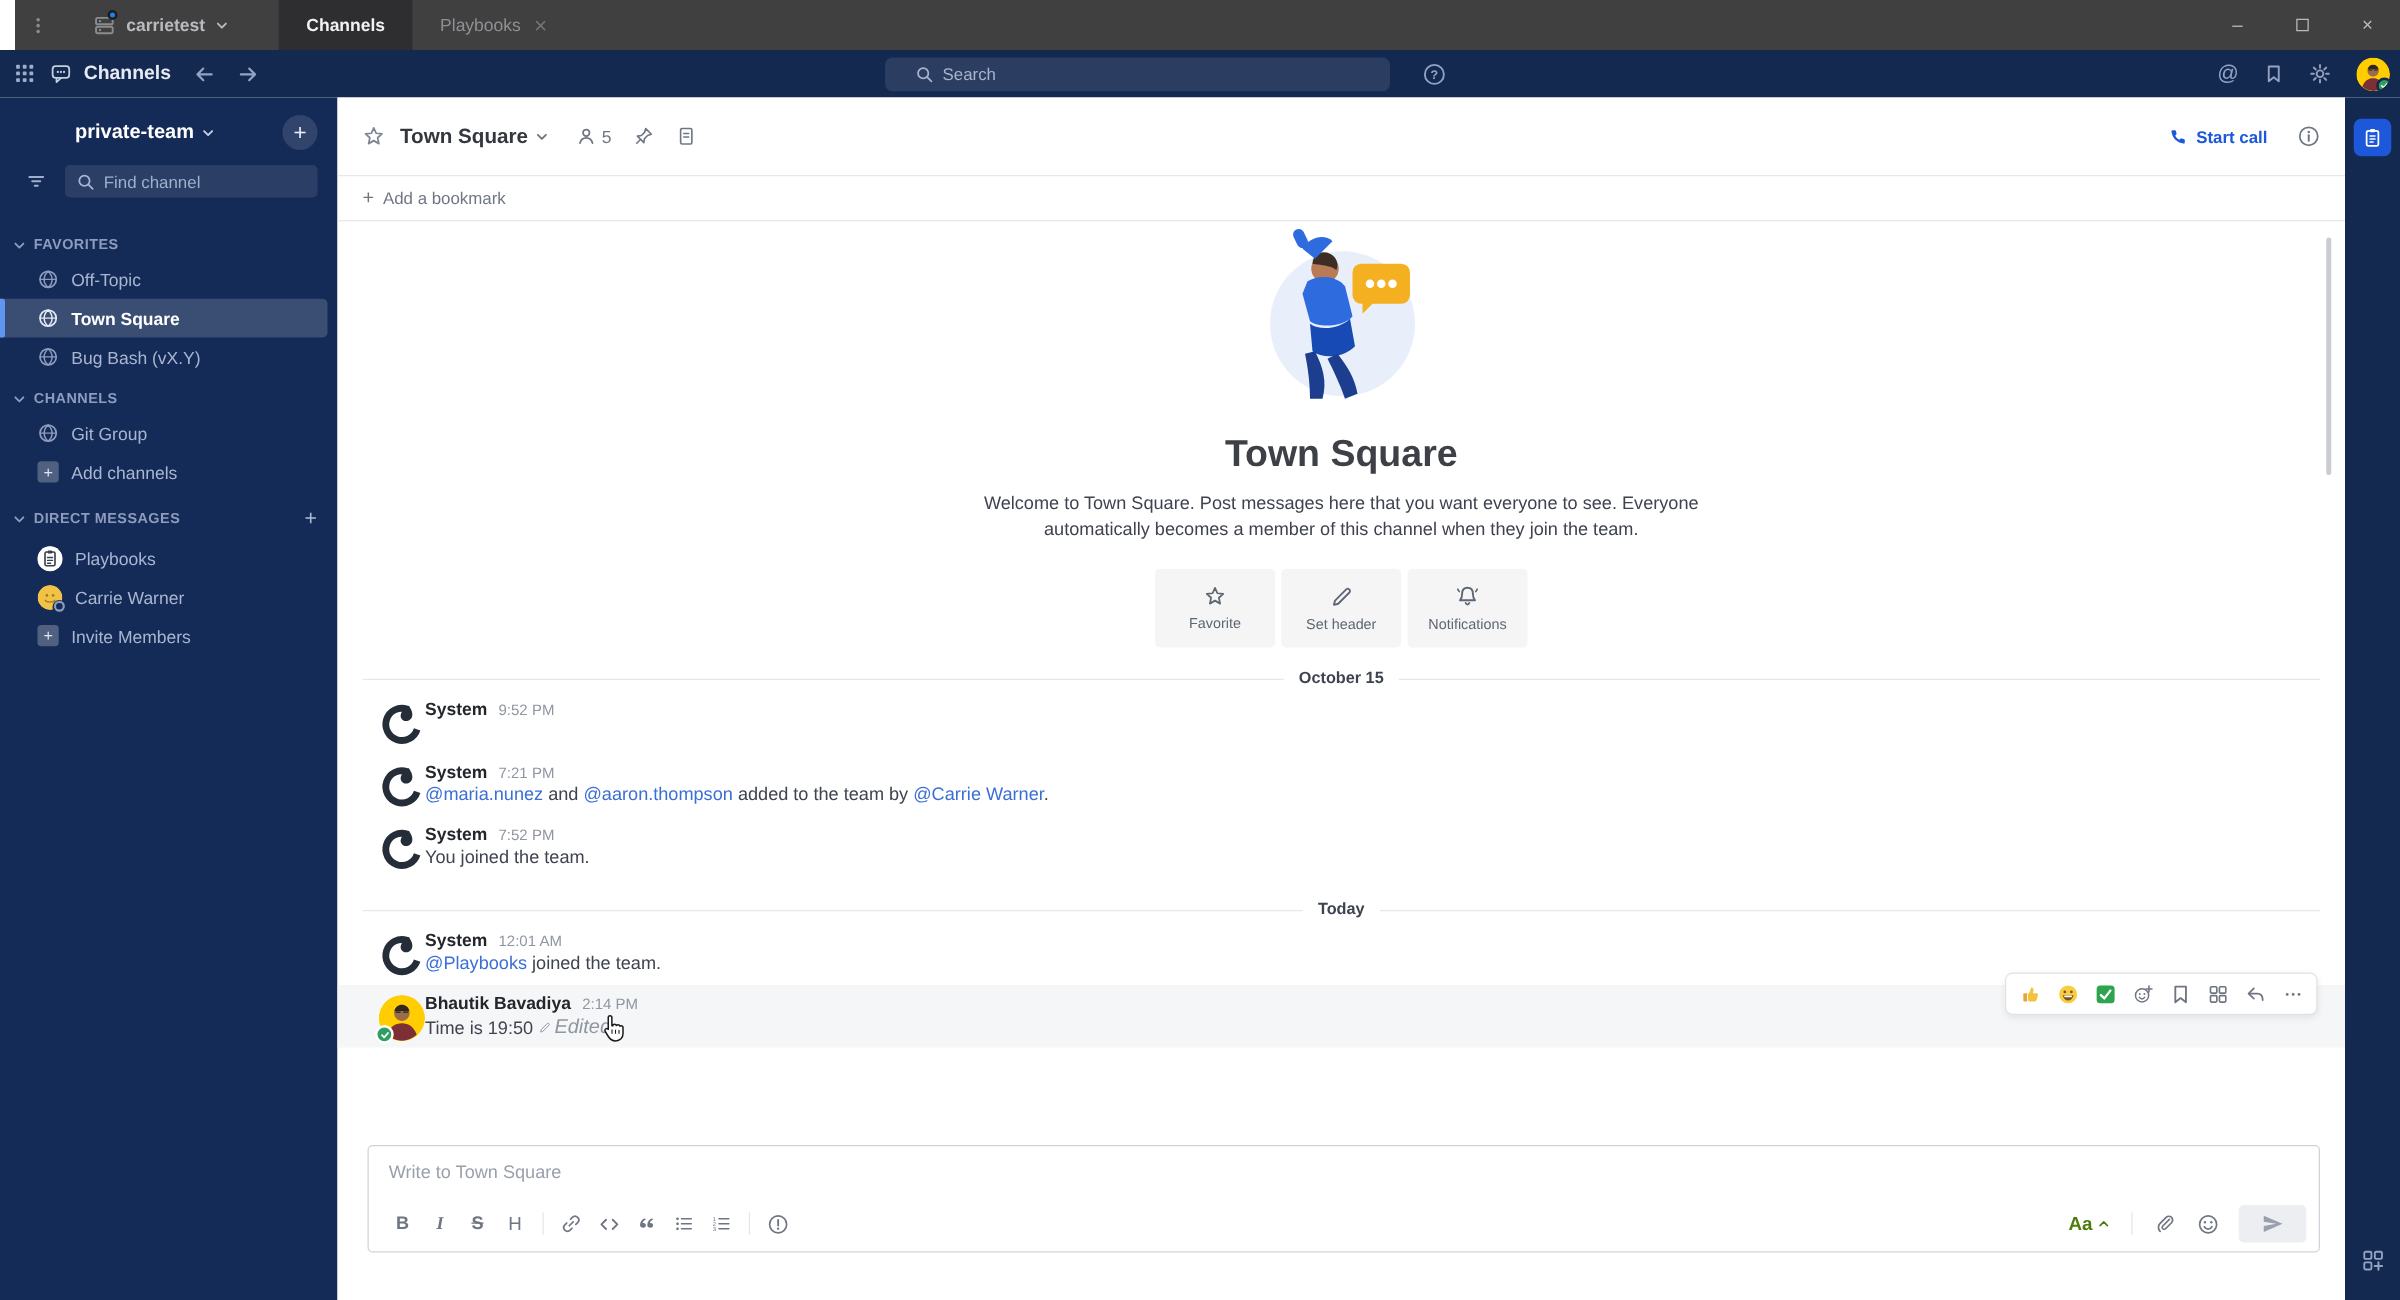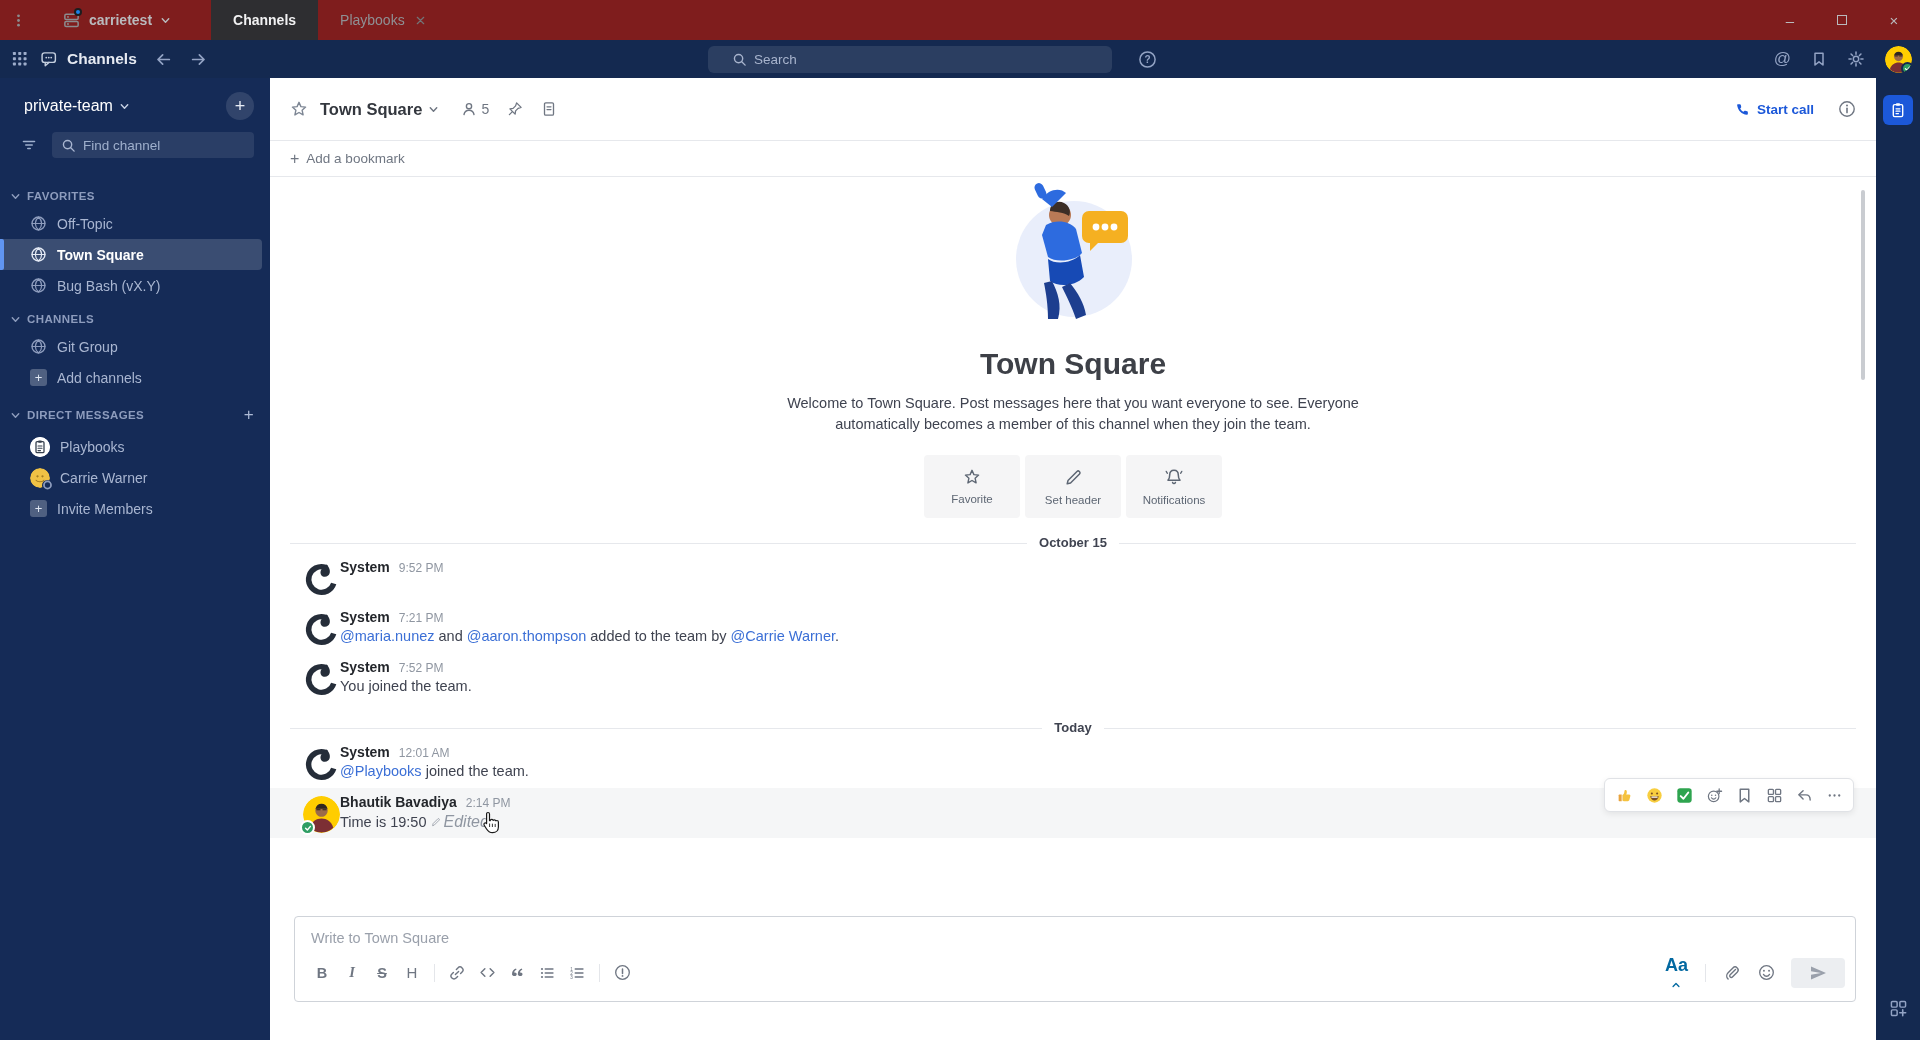--- a/index.html
+++ b/index.html
@@ -2,21 +2,21 @@
 <html><head>
 <meta charset="utf-8">
 <style>
   * { margin:0; padding:0; box-sizing:border-box; }
   html,body { width:1920px; height:1040px; overflow:hidden; }
   body { font-family:"Liberation Sans","DejaVu Sans",sans-serif; background:#fff; position:relative; }
   .ic { display:inline-flex; align-items:center; justify-content:center; }
   .ic svg { display:block; }
 
   
-  .titlebar { position:absolute; top:0; left:0; right:0; height:40px; background:#7f1d1d; display:flex; align-items:center; color:#9fa0a3; }
+  .titlebar { position:absolute; top:0; left:12px; right:0; height:40px; background:#404040; display:flex; align-items:center; color:#9fa0a3; }
   .kebab { width:36px; display:flex; justify-content:center; color:#8b8c8f; cursor:pointer; }
   .server-chip { display:flex; align-items:center; gap:8px; margin-left:26px; color:#b9babd; font-size:14px; font-weight:700; position:relative; }
   .server-chip .dot { position:absolute; left:12px; top:-3px; width:8px; height:8px; border-radius:50%; background:#1c82ea; border:2px solid #1d1d1f; }
   .tabstrip { display:flex; align-items:stretch; height:100%; margin-left:40px; }
   .tab { display:flex; align-items:center; gap:10px; padding:0 22px; font-size:14px; color:#8f9094; cursor:pointer; }
   .tab.active { background:#2e2e31; color:#f2f2f3; font-weight:700; }
   .tab .ic { color:#737477; }
   .win-controls { margin-left:auto; display:flex; height:100%; }
   .win-btn { width:52px; display:flex; align-items:center; justify-content:center; color:#b9babd; font-size:15px; cursor:pointer; }
   .win-btn .box { width:10px; height:10px; border:1px solid #b9babd; }
@@ -38,21 +38,21 @@
   .avatar-sm svg { width:27px; height:27px; }
   .badge-online { position:absolute; right:-2px; bottom:-2px; width:13px; height:13px; border-radius:50%; background:#2f9e64; border:2px solid #142950; display:flex; align-items:center; justify-content:center; }
   .badge-online svg { width:7px; height:7px; }
 
   
   .shell { position:absolute; top:78px; left:0; right:0; bottom:0; display:flex; }
 
   
   .sidebar { width:270px; background:#152b57; color:#a9b6d1; flex:none; display:flex; flex-direction:column; }
   .team-row { display:flex; align-items:center; padding:14px 16px 10px 24px; }
-  .team-name { color:#fff; font-size:16px; font-weight:400; display:flex; align-items:center; gap:6px; cursor:pointer; }
+  .team-name { color:#fff; font-size:16px; font-weight:700; display:flex; align-items:center; gap:6px; cursor:pointer;margin-left:36px; }
   .team-name .ic { color:#c7d1e4; }
   .add-top { margin-left:auto; width:28px; height:28px; border-radius:50%; background:rgba(255,255,255,.12); color:#e8edf6; display:flex; align-items:center; justify-content:center; font-size:18px; cursor:pointer; }
   .find-row { display:flex; align-items:center; gap:8px; padding:2px 16px 10px 14px; }
   .filter-btn { width:30px; height:26px; border-radius:4px; display:flex; align-items:center; justify-content:center; color:#9fb0cd; cursor:pointer; }
   .find-box { flex:1; height:26px; background:rgba(255,255,255,.09); border-radius:4px; display:flex; align-items:center; gap:7px; padding:0 9px; }
   .find-box input { background:transparent; border:none; outline:none; width:100%; color:#e6eaf2; font-size:13.5px; }
   .find-box input::placeholder { color:#9fb0cd; }
   .sections { flex:1; overflow:hidden; padding-top:10px; }
   .section-header { display:flex; align-items:center; gap:6px; padding:12px 16px 6px 10px; font-size:11.5px; font-weight:700; letter-spacing:.4px; color:#8d9cbd; cursor:pointer; }
   .section-header .ic { color:#8d9cbd; }
@@ -123,21 +123,21 @@
   .composer-wrap { padding:5px 20px 38px 24px; }
   .composer { border:1px solid #cfd3d9; border-radius:4px; height:86px; display:flex; flex-direction:column; }
   .composer-input { flex:1; padding:12px 16px 0; }
   .composer-input input { width:100%; border:none; outline:none; font-size:14.5px; color:#3f4350; font-family:inherit; }
   .composer-input input::placeholder { color:#9aa0ab; }
   .composer-bar { display:flex; align-items:center; padding:4px 10px 7px 12px; }
   .fmt-btn { width:30px; height:26px; border:none; background:transparent; border-radius:4px; display:flex; align-items:center; justify-content:center; color:#6f7682; font-family:inherit; cursor:pointer; }
   .fmt-sep { width:1px; height:18px; background:#e4e6ea; margin:0 7px; }
   .fmt-letter { font-size:14.5px; font-weight:700; }
   .composer-bar .right { margin-left:auto; display:flex; align-items:center; gap:4px; }
-  .aa-btn { display:flex; align-items:center; gap:4px; color:#0369a1; font-size:18px; font-weight:600; background:none; border:none; cursor:pointer; padding:4px 6px; font-family:inherit;flex-direction:column; }
+  .aa-btn { display:flex; align-items:center; gap:4px; color:#4d7c0f; font-size:15px; font-weight:600; background:none; border:none; cursor:pointer; padding:4px 6px; font-family:inherit; }
   .send-btn { width:54px; height:30px; border:none; border-radius:4px; background:#eceef1; color:#9aa0ab; display:flex; align-items:center; justify-content:center; margin-left:6px; cursor:pointer; }
 
   
   .rightstrip { width:44px; background:#142950; flex:none; display:flex; flex-direction:column; align-items:center; }
   .pb-active { margin-top:17px; width:30px; height:30px; border-radius:6px; background:#1c58d9; color:#fff; display:flex; align-items:center; justify-content:center; cursor:pointer; }
   .apps-btn { margin-top:auto; margin-bottom:22px; color:#93a3c4; cursor:pointer; }
 </style>
 </head>
 <body>
 

